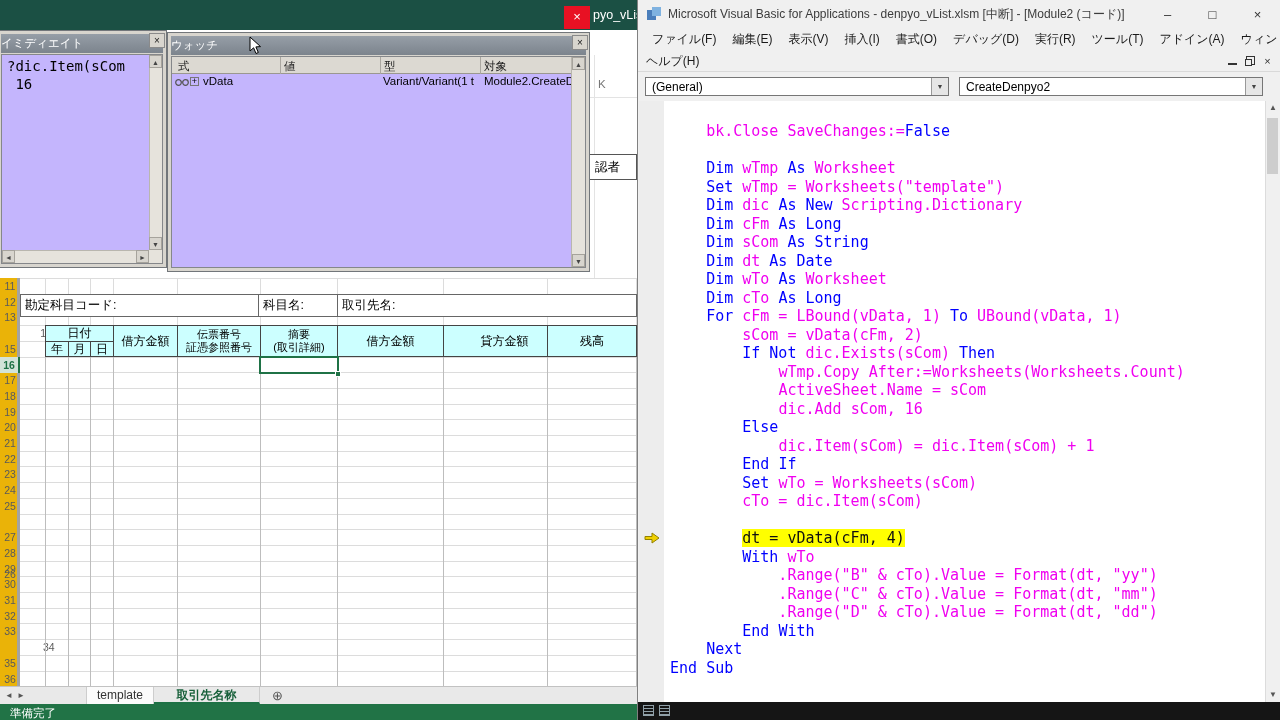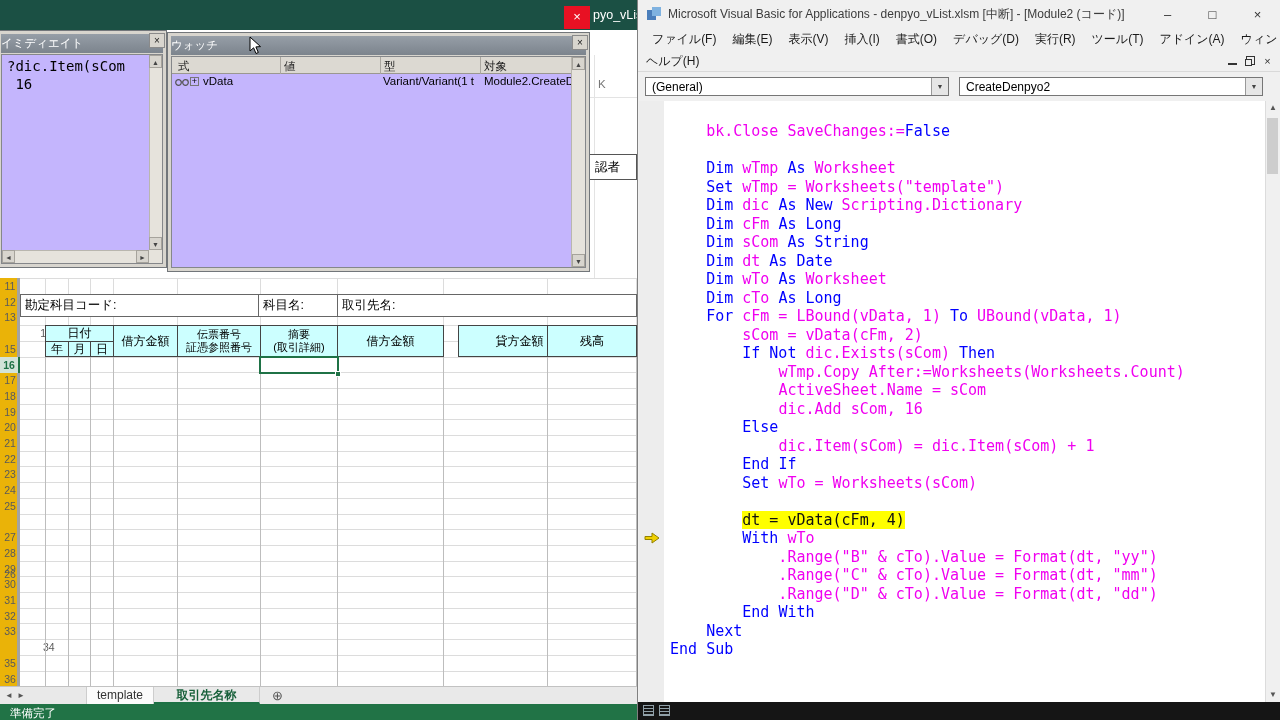--- a/index.html
+++ b/index.html
@@ -196,21 +196,21 @@
   <div class="hcell" style="left:113px;top:325px;width:65px;height:32px">借方金額</div>
   <div class="hcell hsmall" style="left:177px;top:325px;width:84px;height:32px;flex-direction:column">
     <span>伝票番号</span>
     <span>証憑参照番号</span>
   </div>
   <div class="hcell hsmall" style="left:260px;top:325px;width:78px;height:32px;flex-direction:column">
     <span>摘要</span>
     <span>(取引詳細)</span>
   </div>
   <div class="hcell" style="left:337px;top:325px;width:107px;height:32px">借方金額</div>
-  <div class="hcell" style="left:458px;top:325px;width:123px;height:32px">貸方金額</div>
+  <div class="hcell" style="left:443px;top:325px;width:123px;height:32px">貸方金額</div>
   <div class="hcell" style="left:547px;top:325px;width:90px;height:32px">残高</div>
 
   <div id="sel-cell" class="abs"></div>
   <div id="sel-handle" class="abs"></div>
 
   <div id="tabbar" class="abs">
     <span class="tab-arrow" style="left:5px">◄</span>
     <span class="tab-arrow" style="left:17px">►</span>
     <div id="tab-template" class="sheettab">template</div>
     <div id="tab-client" class="sheettab">取引先名称</div>
@@ -347,20 +347,21 @@
           <div class="code-line"><span class="idn">    </span><span class="kw">For</span><span class="idn"> </span><span class="idn">cFm</span><span class="idn"> = </span><span class="idn">LBound</span><span class="idn">(</span><span class="idn">vData</span><span class="idn">, 1) </span><span class="kw">To</span><span class="idn"> </span><span class="idn">UBound</span><span class="idn">(</span><span class="idn">vData</span><span class="idn">, 1)</span></div>
           <div class="code-line"><span class="idn">        </span><span class="idn">sCom</span><span class="idn"> = </span><span class="idn">vData</span><span class="idn">(</span><span class="idn">cFm</span><span class="idn">, 2)</span></div>
           <div class="code-line"><span class="idn">        </span><span class="kw">If</span><span class="idn"> </span><span class="kw">Not</span><span class="idn"> </span><span class="idn">dic</span><span class="idn">.</span><span class="idn">Exists</span><span class="idn">(</span><span class="idn">sCom</span><span class="idn">) </span><span class="kw">Then</span></div>
           <div class="code-line"><span class="idn">            </span><span class="idn">wTmp</span><span class="idn">.</span><span class="idn">Copy</span><span class="idn"> </span><span class="idn">After</span><span class="idn">:=</span><span class="idn">Worksheets</span><span class="idn">(</span><span class="idn">Worksheets</span><span class="idn">.</span><span class="idn">Count</span><span class="idn">)</span></div>
           <div class="code-line"><span class="idn">            </span><span class="idn">ActiveSheet</span><span class="idn">.</span><span class="idn">Name</span><span class="idn"> = </span><span class="idn">sCom</span></div>
           <div class="code-line"><span class="idn">            </span><span class="idn">dic</span><span class="idn">.</span><span class="idn">Add</span><span class="idn"> </span><span class="idn">sCom</span><span class="idn">, 16</span></div>
           <div class="code-line"><span class="idn">        </span><span class="kw">Else</span></div>
           <div class="code-line"><span class="idn">            </span><span class="idn">dic</span><span class="idn">.</span><span class="idn">Item</span><span class="idn">(</span><span class="idn">sCom</span><span class="idn">) = </span><span class="idn">dic</span><span class="idn">.</span><span class="idn">Item</span><span class="idn">(</span><span class="idn">sCom</span><span class="idn">) + 1</span></div>
           <div class="code-line"><span class="idn">        </span><span class="kw">End</span><span class="idn"> </span><span class="kw">If</span></div>
           <div class="code-line"><span class="idn">        </span><span class="kw">Set</span><span class="idn"> </span><span class="idn">wTo</span><span class="idn"> = </span><span class="idn">Worksheets</span><span class="idn">(</span><span class="idn">sCom</span><span class="idn">)</span></div>
+          <div class="code-line"><span class="idn">        </span><span class="idn">cTo</span><span class="idn"> = </span><span class="idn">dic</span><span class="idn">.</span><span class="idn">Item</span><span class="idn">(</span><span class="idn">sCom</span><span class="idn">)</span></div>
           <div class="code-line"></div>
           <div class="code-line">        <span class="exec">dt = vData(cFm, 4)</span></div>
           <div class="code-line"><span class="idn">        </span><span class="kw">With</span><span class="idn"> </span><span class="idn">wTo</span></div>
           <div class="code-line"><span class="idn">            .</span><span class="idn">Range</span><span class="idn">("</span><span class="idn">B</span><span class="idn">" &amp; </span><span class="idn">cTo</span><span class="idn">).</span><span class="idn">Value</span><span class="idn"> = </span><span class="idn">Format</span><span class="idn">(</span><span class="idn">dt</span><span class="idn">, "</span><span class="idn">yy</span><span class="idn">")</span></div>
           <div class="code-line"><span class="idn">            .</span><span class="idn">Range</span><span class="idn">("</span><span class="idn">C</span><span class="idn">" &amp; </span><span class="idn">cTo</span><span class="idn">).</span><span class="idn">Value</span><span class="idn"> = </span><span class="idn">Format</span><span class="idn">(</span><span class="idn">dt</span><span class="idn">, "</span><span class="idn">mm</span><span class="idn">")</span></div>
           <div class="code-line"><span class="idn">            .</span><span class="idn">Range</span><span class="idn">("</span><span class="idn">D</span><span class="idn">" &amp; </span><span class="idn">cTo</span><span class="idn">).</span><span class="idn">Value</span><span class="idn"> = </span><span class="idn">Format</span><span class="idn">(</span><span class="idn">dt</span><span class="idn">, "</span><span class="idn">dd</span><span class="idn">")</span></div>
           <div class="code-line"><span class="idn">        </span><span class="kw">End</span><span class="idn"> </span><span class="kw">With</span></div>
           <div class="code-line"><span class="idn">    </span><span class="kw">Next</span></div>
           <div class="code-line"><span class="kw">End</span><span class="idn"> </span><span class="kw">Sub</span></div>
         </div>

